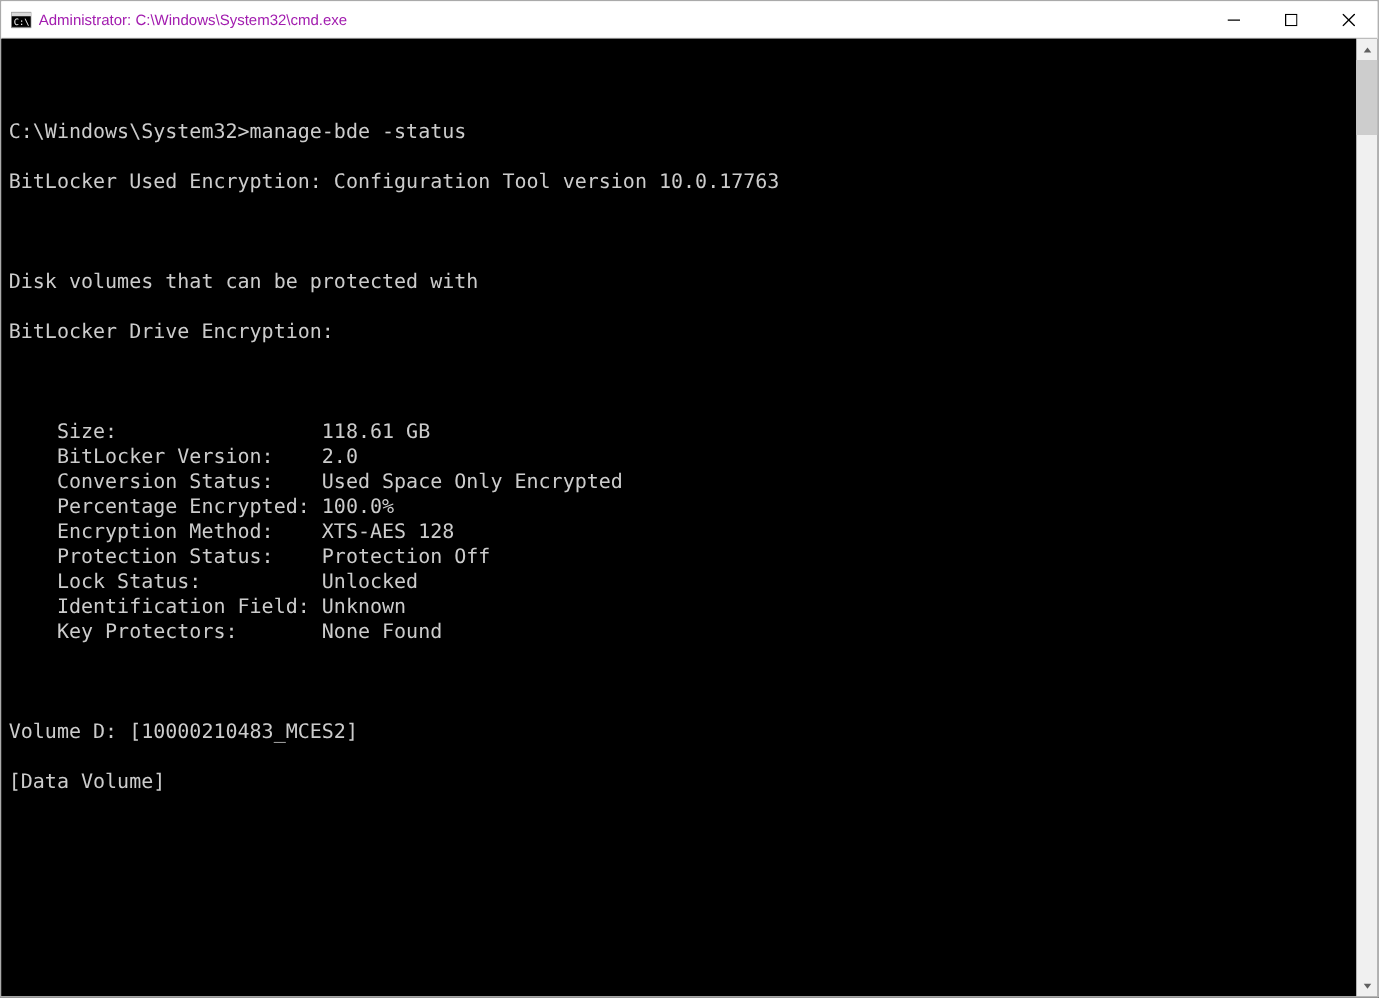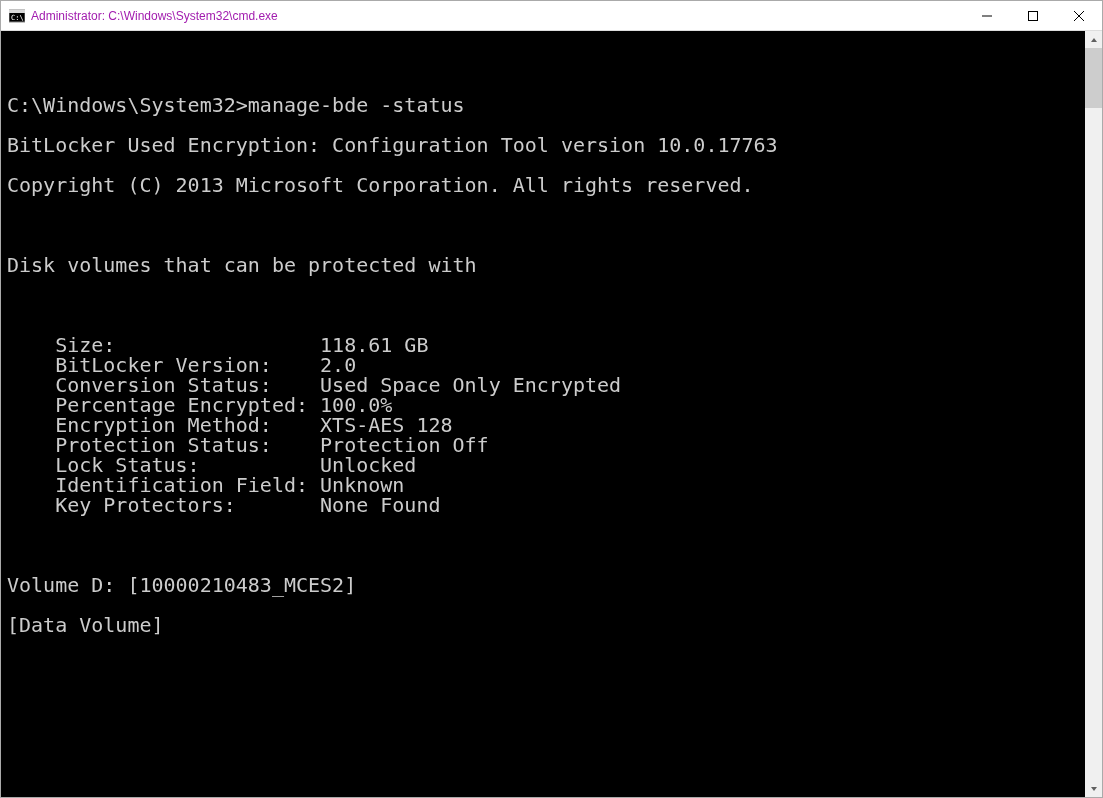--- a/index.html
+++ b/index.html
@@ -54,21 +54,21 @@
       width: 100%;
       height: calc(100% - 30px);
       background: #000000;
       display: flex;
     }
     .terminal {
       flex: 1;
       background: #000000;
       color: #cccccc;
       font-family: Consolas, "Lucida Console", monospace;
-      font-size: 20px;
+      font-size: 16px;
       line-height: 20px;
       padding: 4px 0 0 6px;
       white-space: pre;
       overflow: hidden;
     }
     .scrollbar {
       width: 17px;
       background: #f0f0f0;
       position: relative;
     }
@@ -121,23 +121,23 @@
         </svg>
     </div>
   </div>
 </div>
 
 <div class="terminal-wrap">
   <div class="terminal">
 <div> </div>
 <div><span>C:\Windows\System32&gt;</span><span>manage-bde -status</span></div>
 <div>BitLocker Used Encryption: Configuration Tool version 10.0.17763</div>
-<div>Copyright (C) 2013 Microsoft Corporation. All rights reserved.</div>
 <div> </div>
 <div>Disk volumes that can be protected with</div>
+<div>BitLocker Drive Encryption:</div>
 <div> </div>
 <div><div class="prop-line">    Size:                 118.61 GB</div><div class="prop-line">    BitLocker Version:    2.0</div><div class="prop-line">    Conversion Status:    Used Space Only Encrypted</div><div class="prop-line">    Percentage Encrypted: 100.0%</div><div class="prop-line">    Encryption Method:    XTS-AES 128</div><div class="prop-line">    Protection Status:    Protection Off</div><div class="prop-line">    Lock Status:          Unlocked</div><div class="prop-line">    Identification Field: Unknown</div><div class="prop-line">    Key Protectors:       None Found</div></div>
 <div> </div>
 <div>Volume D: [10000210483_MCES2]</div>
 <div>[Data Volume]</div>
 <div> </div>
 
 
 
 

